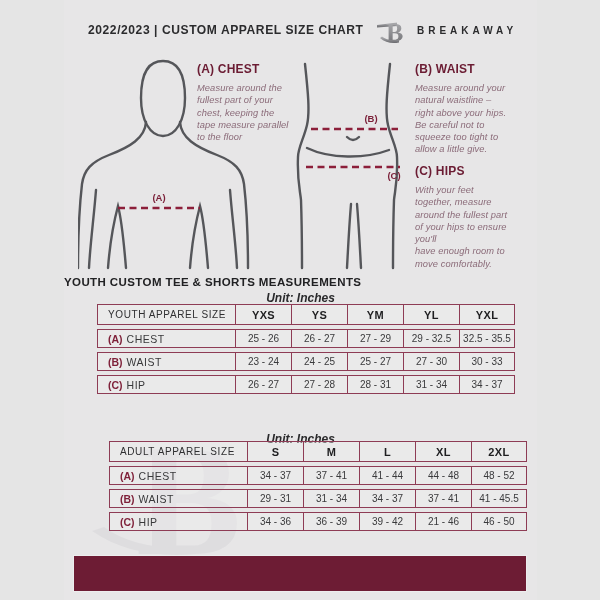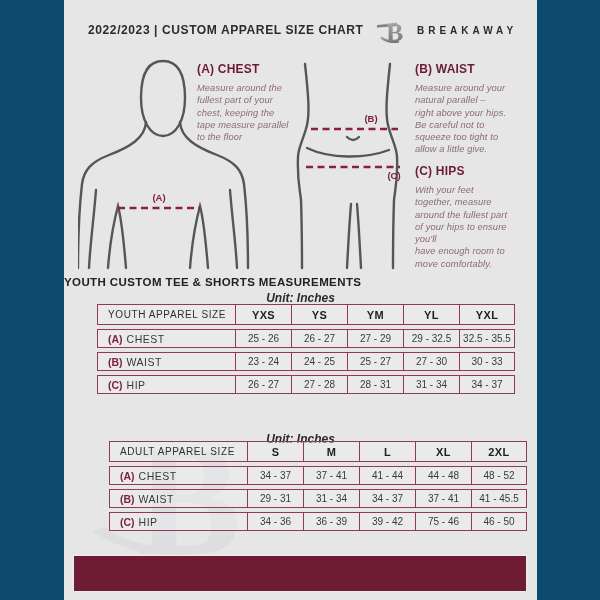--- a/index.html
+++ b/index.html
@@ -1,18 +1,18 @@
 <!DOCTYPE html>
 <html><head>
 <meta charset="utf-8">
 <style>
   * { margin:0; padding:0; box-sizing:border-box; }
   html,body { width:600px; height:600px; background:#000; overflow:hidden;
               font-family:"Liberation Sans", sans-serif; }
-  .stage { position:relative; width:600px; height:600px; background:#0c4a6e; }
+  .stage { position:relative; width:600px; height:600px; background:#e5e5e5; }
   .page  { position:absolute; left:64px; top:0; width:473px; height:600px;
            background:#e7e6e7; overflow:hidden; }
 
   
   .doc-title { position:absolute; left:24px; top:22px; font-size:13px; font-weight:700;
                letter-spacing:.6px; color:#2b2b2d; transform:scaleX(.93);
                transform-origin:left center; white-space:nowrap; }
   .brand { position:absolute; left:312px; top:13px; height:34px;
            display:flex; align-items:center; gap:7px; }
   .brand-name { font-size:10px; font-weight:700; letter-spacing:4px; color:#2b2b2d; }
@@ -109,21 +109,21 @@
       <div class="instr-heading">(A) CHEST</div>
       <div class="instr-body">Measure around the
 fullest part of your
 chest, keeping the
 tape measure parallel
 to the floor</div>
     </div>
     <div class="instr" style="left:351px; top:62px; width:112px;">
       <div class="instr-heading">(B) WAIST</div>
       <div class="instr-body">Measure around your
-natural parallel –
+natural waistline –
 right above your hips.
 Be careful not to
 squeeze too tight to
 allow a little give.</div>
     </div>
     <div class="instr" style="left:351px; top:164px; width:114px;">
       <div class="instr-heading">(C) HIPS</div>
       <div class="instr-body">With your feet
 together, measure
 around the fullest part
@@ -218,21 +218,21 @@
         <td class="val">31 - 34</td>
         <td class="val">34 - 37</td>
         <td class="val">37 - 41</td>
         <td class="val">41 - 45.5</td>
       </tr>
       <tr class="data-row">
         <td class="label-cell"><span class="pfx">(C)</span><span class="lbl">HIP</span></td>
         <td class="val">34 - 36</td>
         <td class="val">36 - 39</td>
         <td class="val">39 - 42</td>
-        <td class="val">75 - 46</td>
+        <td class="val">21 - 46</td>
         <td class="val">46 - 50</td>
       </tr>
     </tbody>
       </table>
 
     <div class="footer-bar"></div>
 
   </div>
 </div>
 

